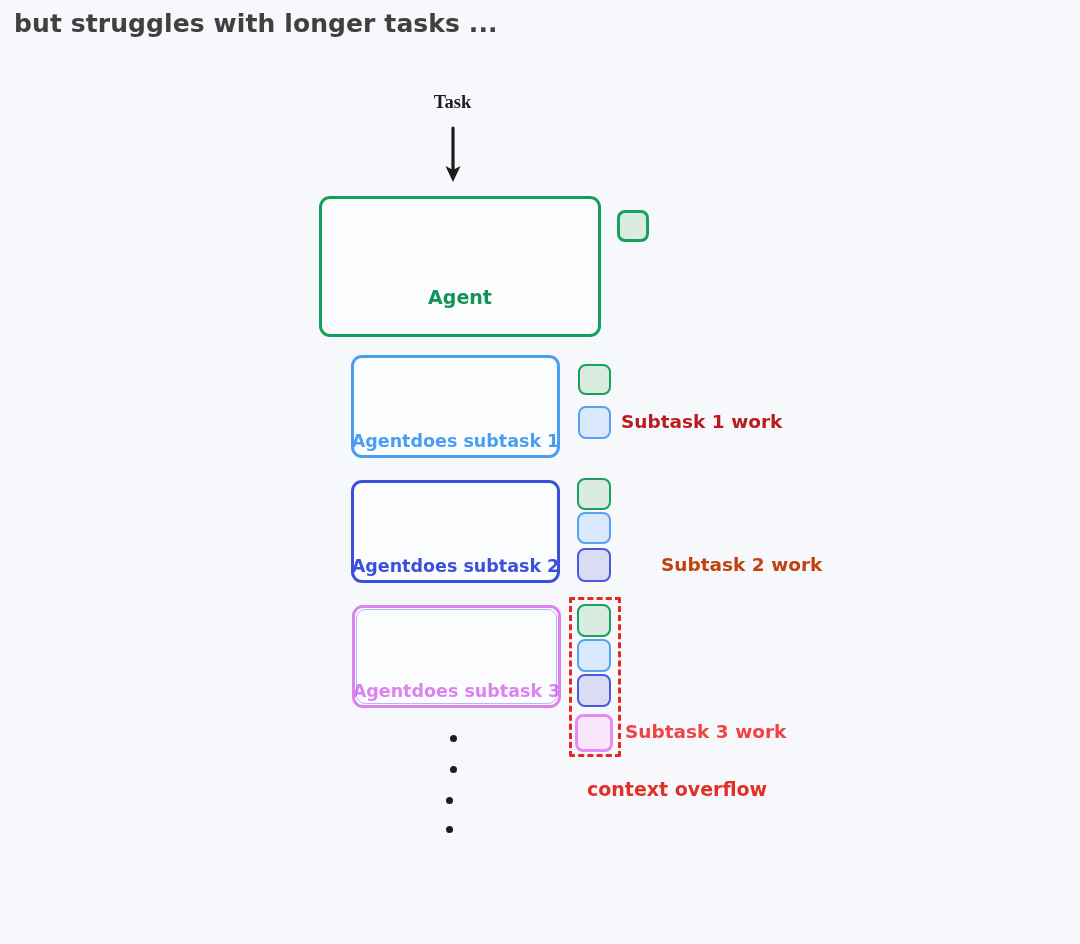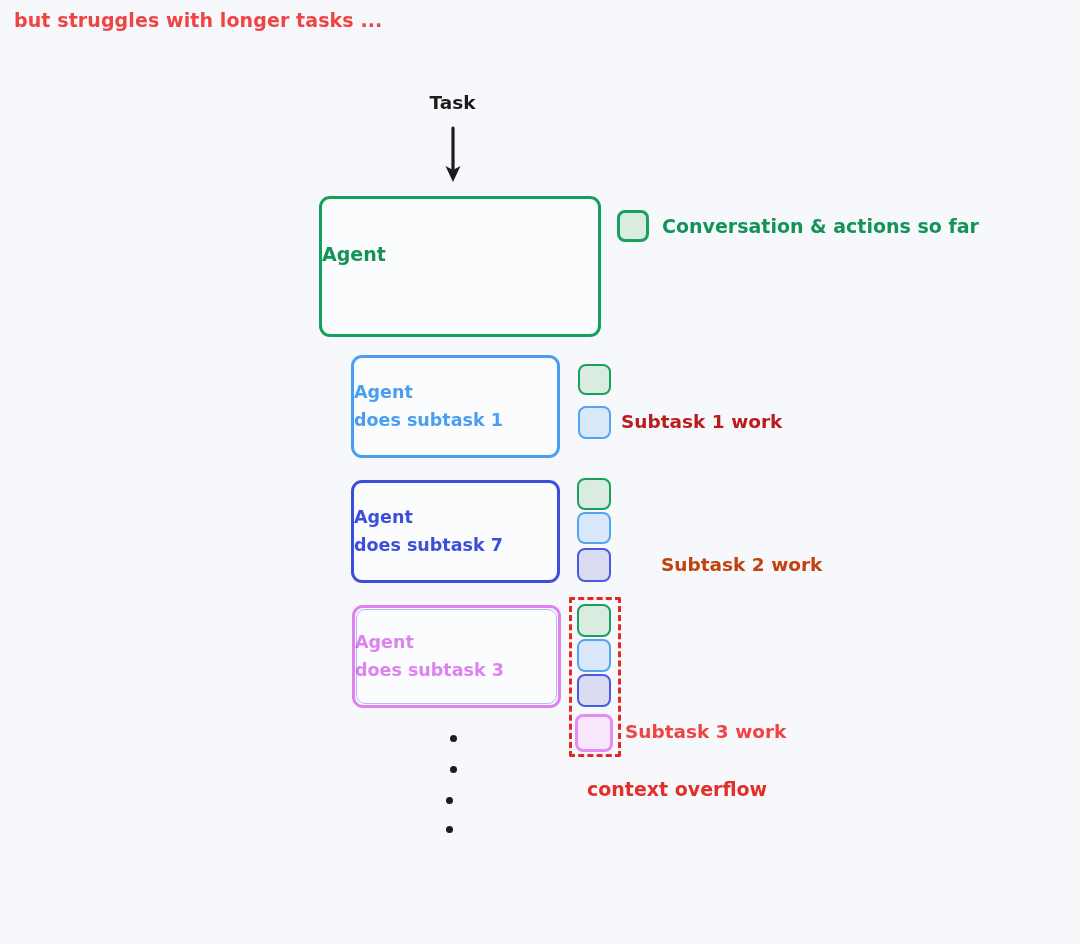--- a/index.html
+++ b/index.html
@@ -18,56 +18,57 @@
     position: relative;
     width: 1080px;
     height: 944px;
   }
 
   
   .title {
     position: absolute;
     left: 14px;
     top: 9px;
-    font-size: 19px;
-    font-weight: bold;
-    color: #ef4444;
+    font-size: 25px;
+    font-weight: bold;
+    color: #404040;
     letter-spacing: 0.1px;
     white-space: nowrap;
   }
 
   
   .task-label {
     position: absolute;
     left: 395px;
     top: 92px;
     width: 115px;
     text-align: center;
     font-size: 18.5px;
     font-weight: bold;
     color: #1c1c1c;
+    font-family: Liberation Serif, serif;
   }
   .arrow-wrap {
     position: absolute;
     left: 436px;
     top: 126px;
     width: 34px;
     height: 60px;
   }
 
   
   .abox {
     position: absolute;
     box-sizing: border-box;
     background: #fbfcfe;
     border-style: solid;
     border-radius: 11px;
     display: flex;
-    flex-direction: column;
-    align-items: flex-start;
+    flex-direction: row;
+    align-items: flex-end;
     justify-content: center;
     text-align: center;
   }
   .abox .ln {
     font-weight: bold;
     white-space: nowrap;
   }
 
   
   #box-root {
@@ -250,33 +251,32 @@
       <line x1="17" y1="2" x2="17" y2="44" stroke="#1c1c1c" stroke-width="3.2" stroke-linecap="round"></line>
       <path d="M17 56 L9.5 40 L17 44 L24.5 40 Z" fill="#1c1c1c"></path>
     </svg>
   </div>
 
   <div class="abox" id="box-root">
     <div class="ln first">Agent</div>
   </div>
 
   <div class="csq green" id="sq-legend"></div>
-  <div class="legend-text">Conversation &amp; actions so far</div>
 
   <div class="abox" id="box-s1">
     <div class="ln">Agent</div>
     <div class="ln">does subtask 1</div>
   </div>
   <div class="csq green" id="s1-sq1"></div>
   <div class="csq blue" id="s1-sq2"></div>
   <div class="label-s1">Subtask 1 work</div>
 
   <div class="abox" id="box-s2">
     <div class="ln">Agent</div>
-    <div class="ln">does subtask 7</div>
+    <div class="ln">does subtask 2</div>
   </div>
   <div class="csq green" id="s2-sq1"></div>
   <div class="csq blue" id="s2-sq2"></div>
   <div class="csq indigo" id="s2-sq3"></div>
   <div class="label-s2">Subtask 2 work</div>
 
   <div class="abox" id="box-s3">
     <div class="ln">Agent</div>
     <div class="ln">does subtask 3</div>
   </div>

